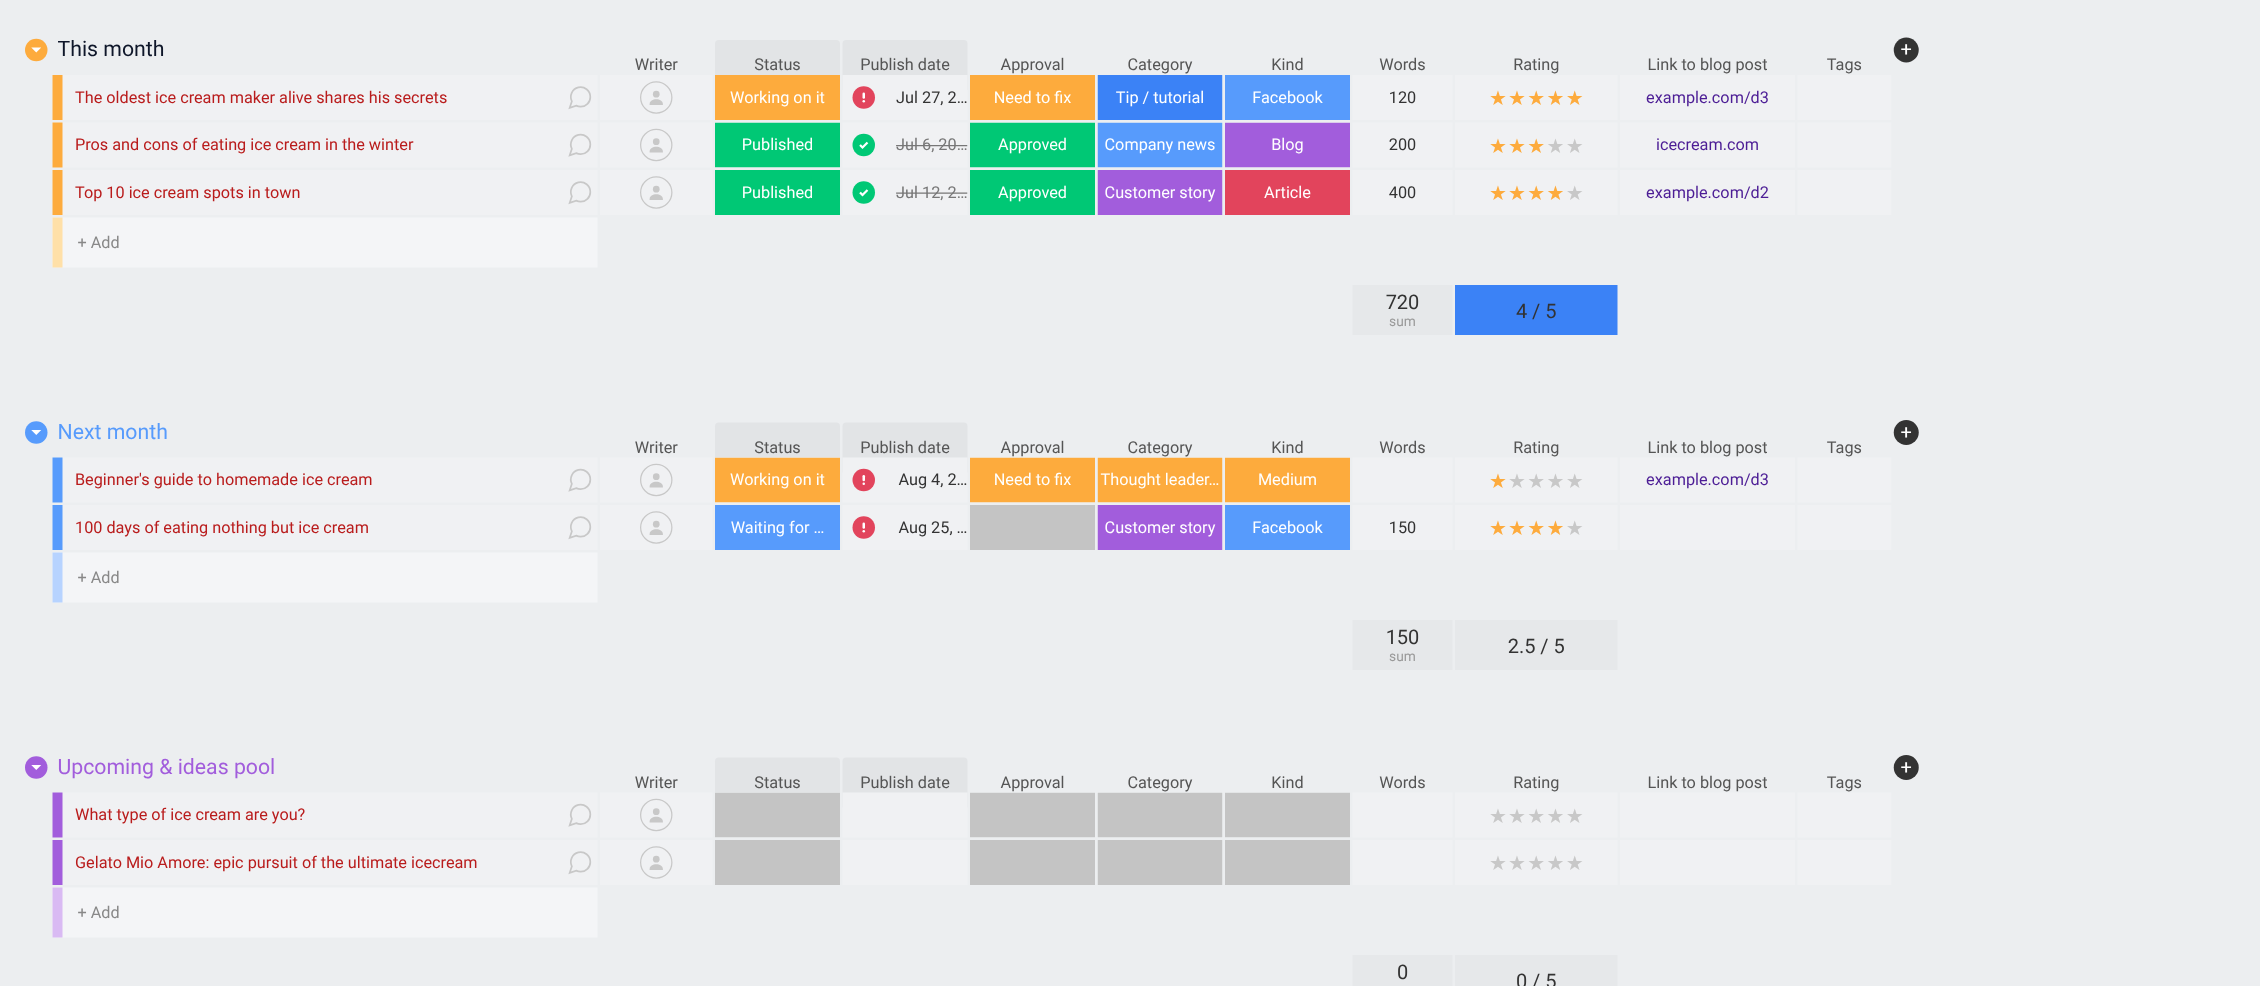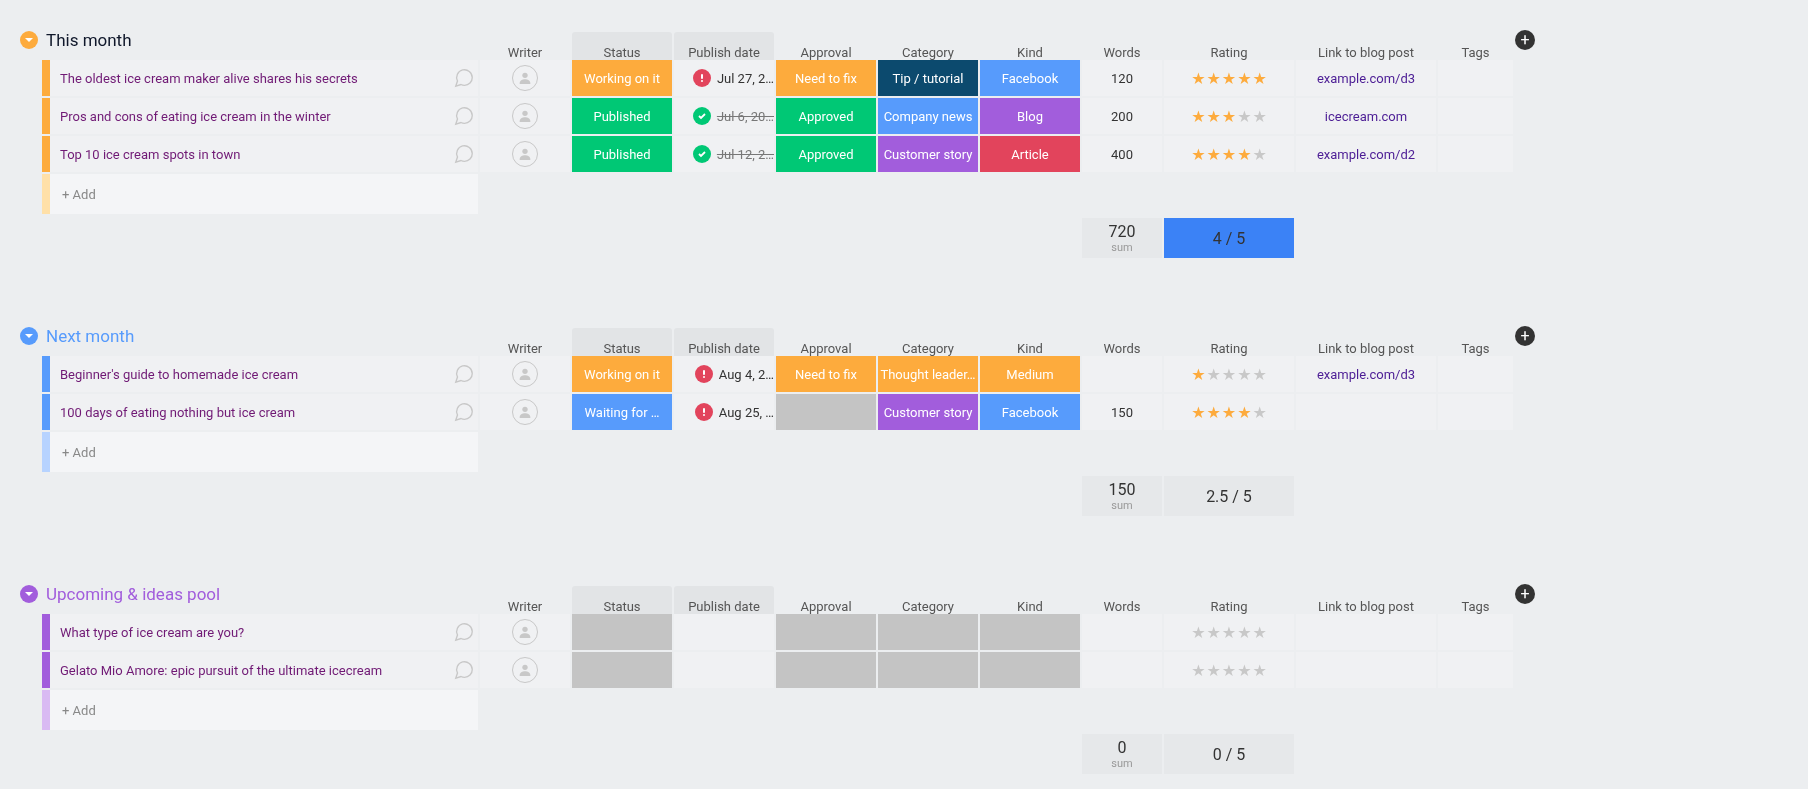--- a/index.html
+++ b/index.html
@@ -9,38 +9,38 @@
   .group-title-wrap { display: flex; align-items: center; gap: 8px; padding-left: 2px; }
   .caret { width: 18px; height: 18px; border-radius: 50%; display: flex; align-items: center; justify-content: center; cursor: pointer; }
   .caret svg { width: 10px; height: 10px; fill: #fff; }
   .group-title { font-size: 17px; font-weight: 400; }
   .col-head { font-size: 13px; color: #555; text-align: center; white-space: nowrap; overflow: hidden; text-overflow: ellipsis; margin-top: 24px; }
   .col-head.shaded { background: #e2e4e6; border-radius: 3px 3px 0 0; height: 100%; display:flex; align-items:center; justify-content:center;}
   .plus-h { width: 20px; height: 20px; border-radius: 50%; background: #333; color: #fff; display:flex;align-items:center;justify-content:center;cursor:pointer;font-size:16px;line-height:1;}
   .rows { display: flex; flex-direction: column; gap: 2px; margin-left: 24px; }
   .row { display: grid; grid-template-columns: 436px 90px 100px 100px 100px 100px 100px 80px 130px 140px 75px; gap: 2px; height: 36px; }
   .cell { background: #f0f1f3; display:flex; align-items:center; justify-content:center; font-size:13px; overflow:hidden; white-space:nowrap; text-overflow:ellipsis; }
-  .title-cell { justify-content:flex-start; padding-left: 10px; position:relative; color:#701a75; border-left: 8px solid; }
+  .title-cell { justify-content:flex-start; padding-left: 10px; position:relative; color:#b91c1c; border-left: 8px solid; }
   .title-text { flex: 1; text-align:left; white-space:nowrap; overflow:hidden; text-overflow:ellipsis; }
   .chat-icon { width:28px; display:flex; align-items:center; justify-content:center; }
   .chat-icon svg { width:22px; height:22px; stroke:#c8c8c8; fill:none; stroke-width:1.5;}
   .avatar { width:26px; height:26px; border-radius:50%; border:1.5px solid #c8c8c8; display:flex;align-items:center;justify-content:center;}
   .avatar svg { width:16px; height:16px; fill:#c8c8c8;}
   .pill { color:#fff; font-size:13px; width:100%; height:100%; display:flex;align-items:center;justify-content:center; padding: 0 18px; overflow:hidden;text-overflow:ellipsis;}
-  .date-cell { justify-content:flex-end; padding-left:8px; gap:6px;}
+  .date-cell { justify-content:space-between; padding-left:8px; gap:6px;}
   .date-dot { width:18px;height:18px;border-radius:50%;display:flex;align-items:center;justify-content:center;flex-shrink:0;}
   .date-dot svg{width:10px;height:10px;fill:#fff;}
   .date-text.struck { text-decoration: line-through; color:#777;}
   .link { color:#4c1d95; cursor:pointer; font-size:13px;}
   .stars { display:flex; gap:1px;}
   .star { font-size:16px; color:#c8c8c8;}
   .star.on { color:#fdab3d;}
   .add-row { display:grid; grid-template-columns: 436px; margin-left:24px; margin-top:2px;text-align:right;}
   .add-cell { background:#f4f5f7; border-left:8px solid; height:40px; display:flex;align-items:center; padding-left:12px; color:#888; font-size:13px; cursor:pointer;}
-  .sum-row { display:grid; grid-template-columns: 436px 90px 100px 100px 100px 100px 100px 80px 130px 140px 75px; gap:2px; margin-left:24px; margin-top:4px;}
+  .sum-row { display:grid; grid-template-columns: 436px 90px 100px 100px 100px 100px 100px 80px 130px 140px 75px; gap:2px; margin-left:24px; margin-top:14px;}
   .sum-row > div { height:40px; }
   .sum-cell { background:#eceef0; display:flex; flex-direction:column; align-items:center; justify-content:center; color:#333;}
   .sum-val { font-size:16px; color:#333;}
   .sum-lbl { font-size:11px; color:#999;}
 </style>
 </head>
 <body>
 
 <div id="board">
     <div class="group">
@@ -92,21 +92,21 @@
                 <rect x="4" y="1" width="2" height="5" rx="1"></rect>
                 <circle cx="5" cy="8" r="1"></circle>
               </svg>
             </span>
     <span class="date-text">Jul 27, 2…</span>
   </div>
       <div class="cell">
             <div class="pill" style="background:#fdab3d">Need to fix</div>
           </div>
       <div class="cell">
-            <div class="pill" style="background:#0c4a6e">Tip / tutorial</div>
+            <div class="pill" style="background:#3b82f6">Tip / tutorial</div>
           </div>
       <div class="cell">
             <div class="pill" style="background:#579bfc">Facebook</div>
           </div>
       <div class="cell">120</div>
       <div class="cell">
             <div class="stars">
               <span class="star on">★</span>
               <span class="star on">★</span>
               <span class="star on">★</span>

